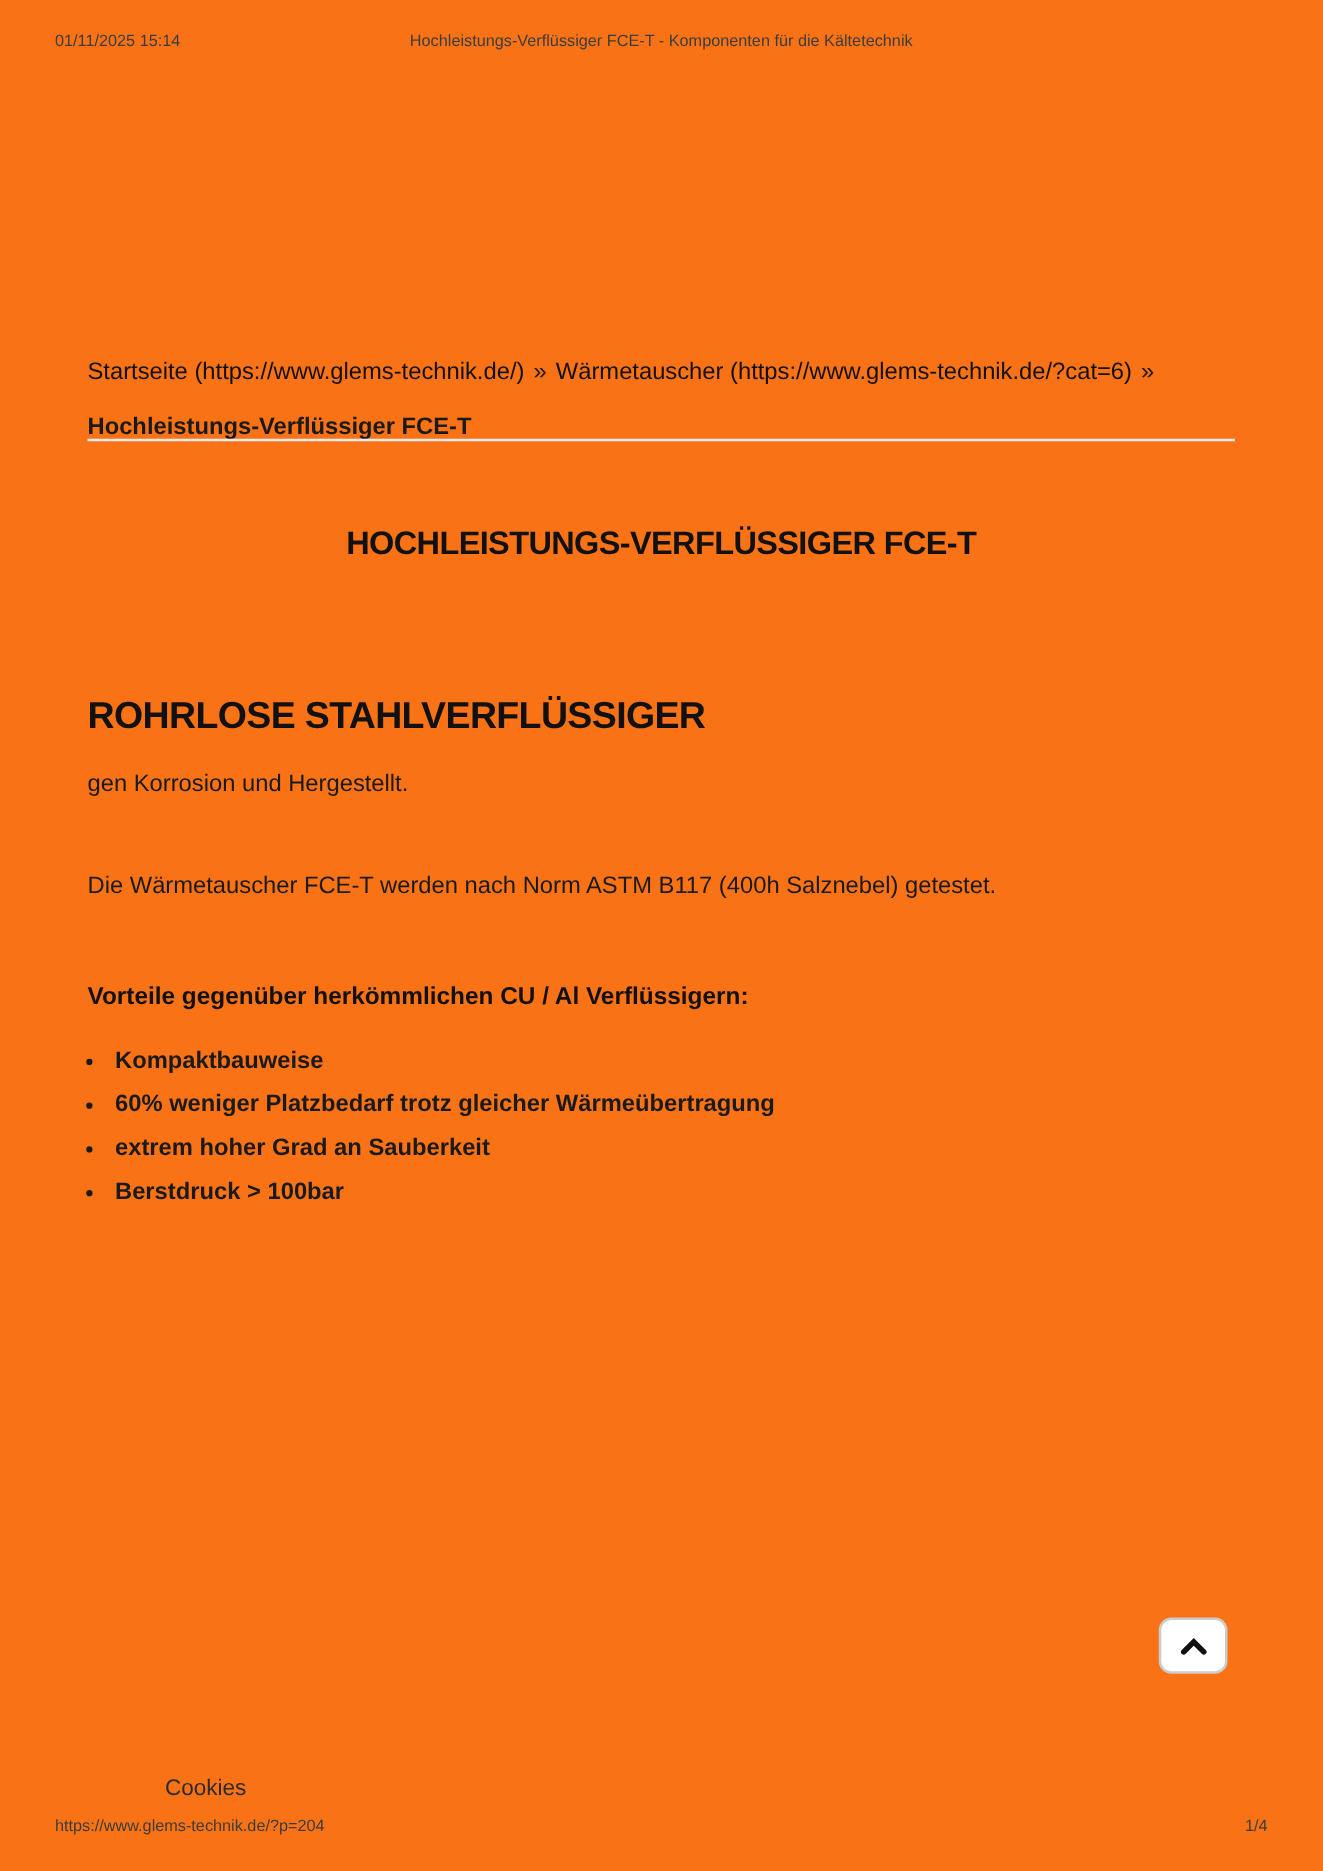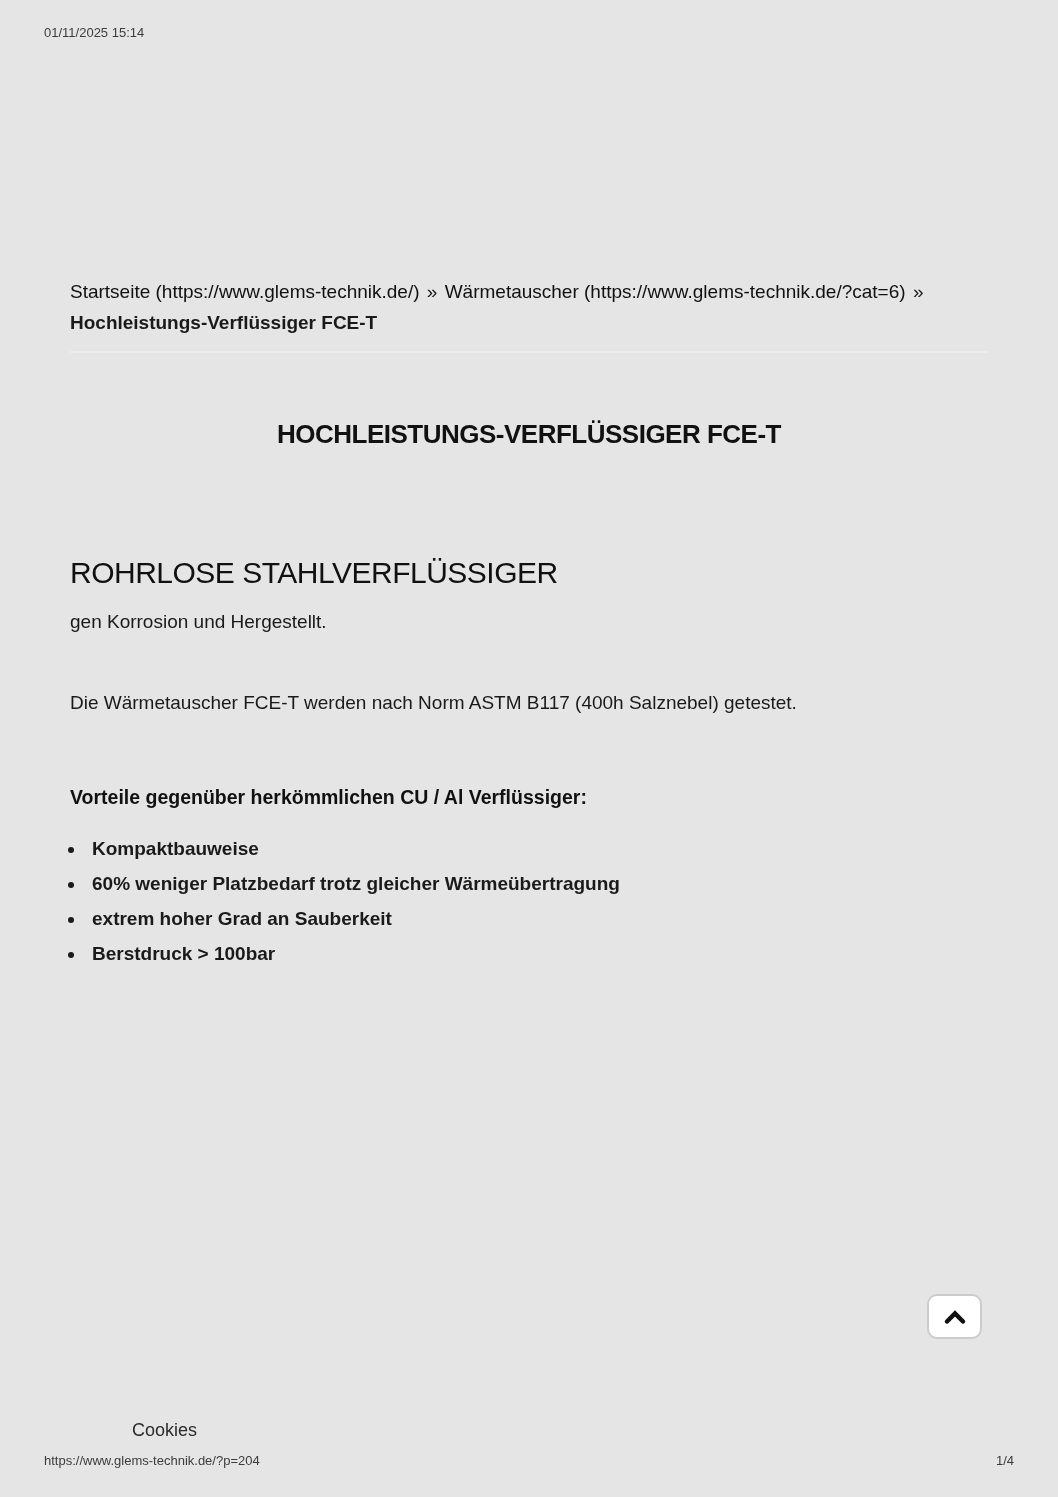--- a/index.html
+++ b/index.html
@@ -4,21 +4,21 @@
 <style>
   html, body {
     margin: 0;
     padding: 0;
     background: #ffffff;
   }
   .page {
     position: relative;
     width: 1058px;
     height: 1497px;
-    background: #e5e5e5;
+    background: #f97316;
     overflow: hidden;
     font-family: "Liberation Sans", sans-serif;
     color: #1a1a1a;
   }
 
   
   .print-meta {
     position: absolute;
     left: 0;
     width: 100%;
@@ -75,28 +75,28 @@
     color: #111111;
   }
 
   .section-title {
     position: absolute;
     top: 556px;
     left: 0;
     width: 918px;
     margin: 0;
     font-size: 30px;
-    font-weight: normal;
+    font-weight: bold;
     letter-spacing: -0.5px;
     color: #111111;
   }
 
   .body-text {
     font-size: 19px;
-    line-height: 31px;
+    line-height: 44px;
     color: #1a1a1a;
   }
   .para-1 { position: absolute; top: 606px; left: 0; width: 918px; margin: 0; }
   .para-1 span { display: block; }
   .para-2 { position: absolute; top: 687px; left: 0; width: 918px; margin: 0; }
 
   .advantages-heading {
     position: absolute;
     top: 786px;
     left: 0;
@@ -151,20 +151,21 @@
     text-decoration: none;
   }
 </style>
 </head>
 <body>
 
 <div class="page">
 
   <div class="print-meta print-header">
     <span class="ph-date">01/11/2025 15:14</span>
+    <span class="ph-title">Hochleistungs-Verflüssiger FCE-T - Komponenten für die Kältetechnik</span>
   </div>
 
   <div class="content">
 
     <nav class="breadcrumb body-text">
       <a class="crumb" href="#">Startseite (https://www.glems-technik.de/)</a>
       <span class="sep">»</span>
       <a class="crumb" href="#">Wärmetauscher (https://www.glems-technik.de/?cat=6)</a>
       <span class="sep">»</span>
       <span class="current">Hochleistungs-Verflüssiger FCE-T</span>
@@ -175,21 +176,21 @@
     <h1 class="page-title">HOCHLEISTUNGS-VERFLÜSSIGER FCE-T</h1>
 
     <h2 class="section-title">ROHRLOSE STAHLVERFLÜSSIGER</h2>
 
     <p class="para-1 body-text">
       <span>gen Korrosion und Hergestellt.</span>
     </p>
 
     <p class="para-2 body-text">Die Wärmetauscher FCE-T werden nach Norm ASTM B117 (400h Salznebel) getestet.</p>
 
-    <p class="advantages-heading">Vorteile gegenüber herkömmlichen CU / Al Verflüssiger:</p>
+    <p class="advantages-heading">Vorteile gegenüber herkömmlichen CU / Al Verflüssigern:</p>
 
     <ul class="advantages-list">
       <li>Kompaktbauweise</li>
       <li>60% weniger Platzbedarf trotz gleicher Wärmeübertragung</li>
       <li>extrem hoher Grad an Sauberkeit</li>
       <li>Berstdruck &gt; 100bar</li>
     </ul>
   </div>
 
   <button class="scroll-top-btn">

